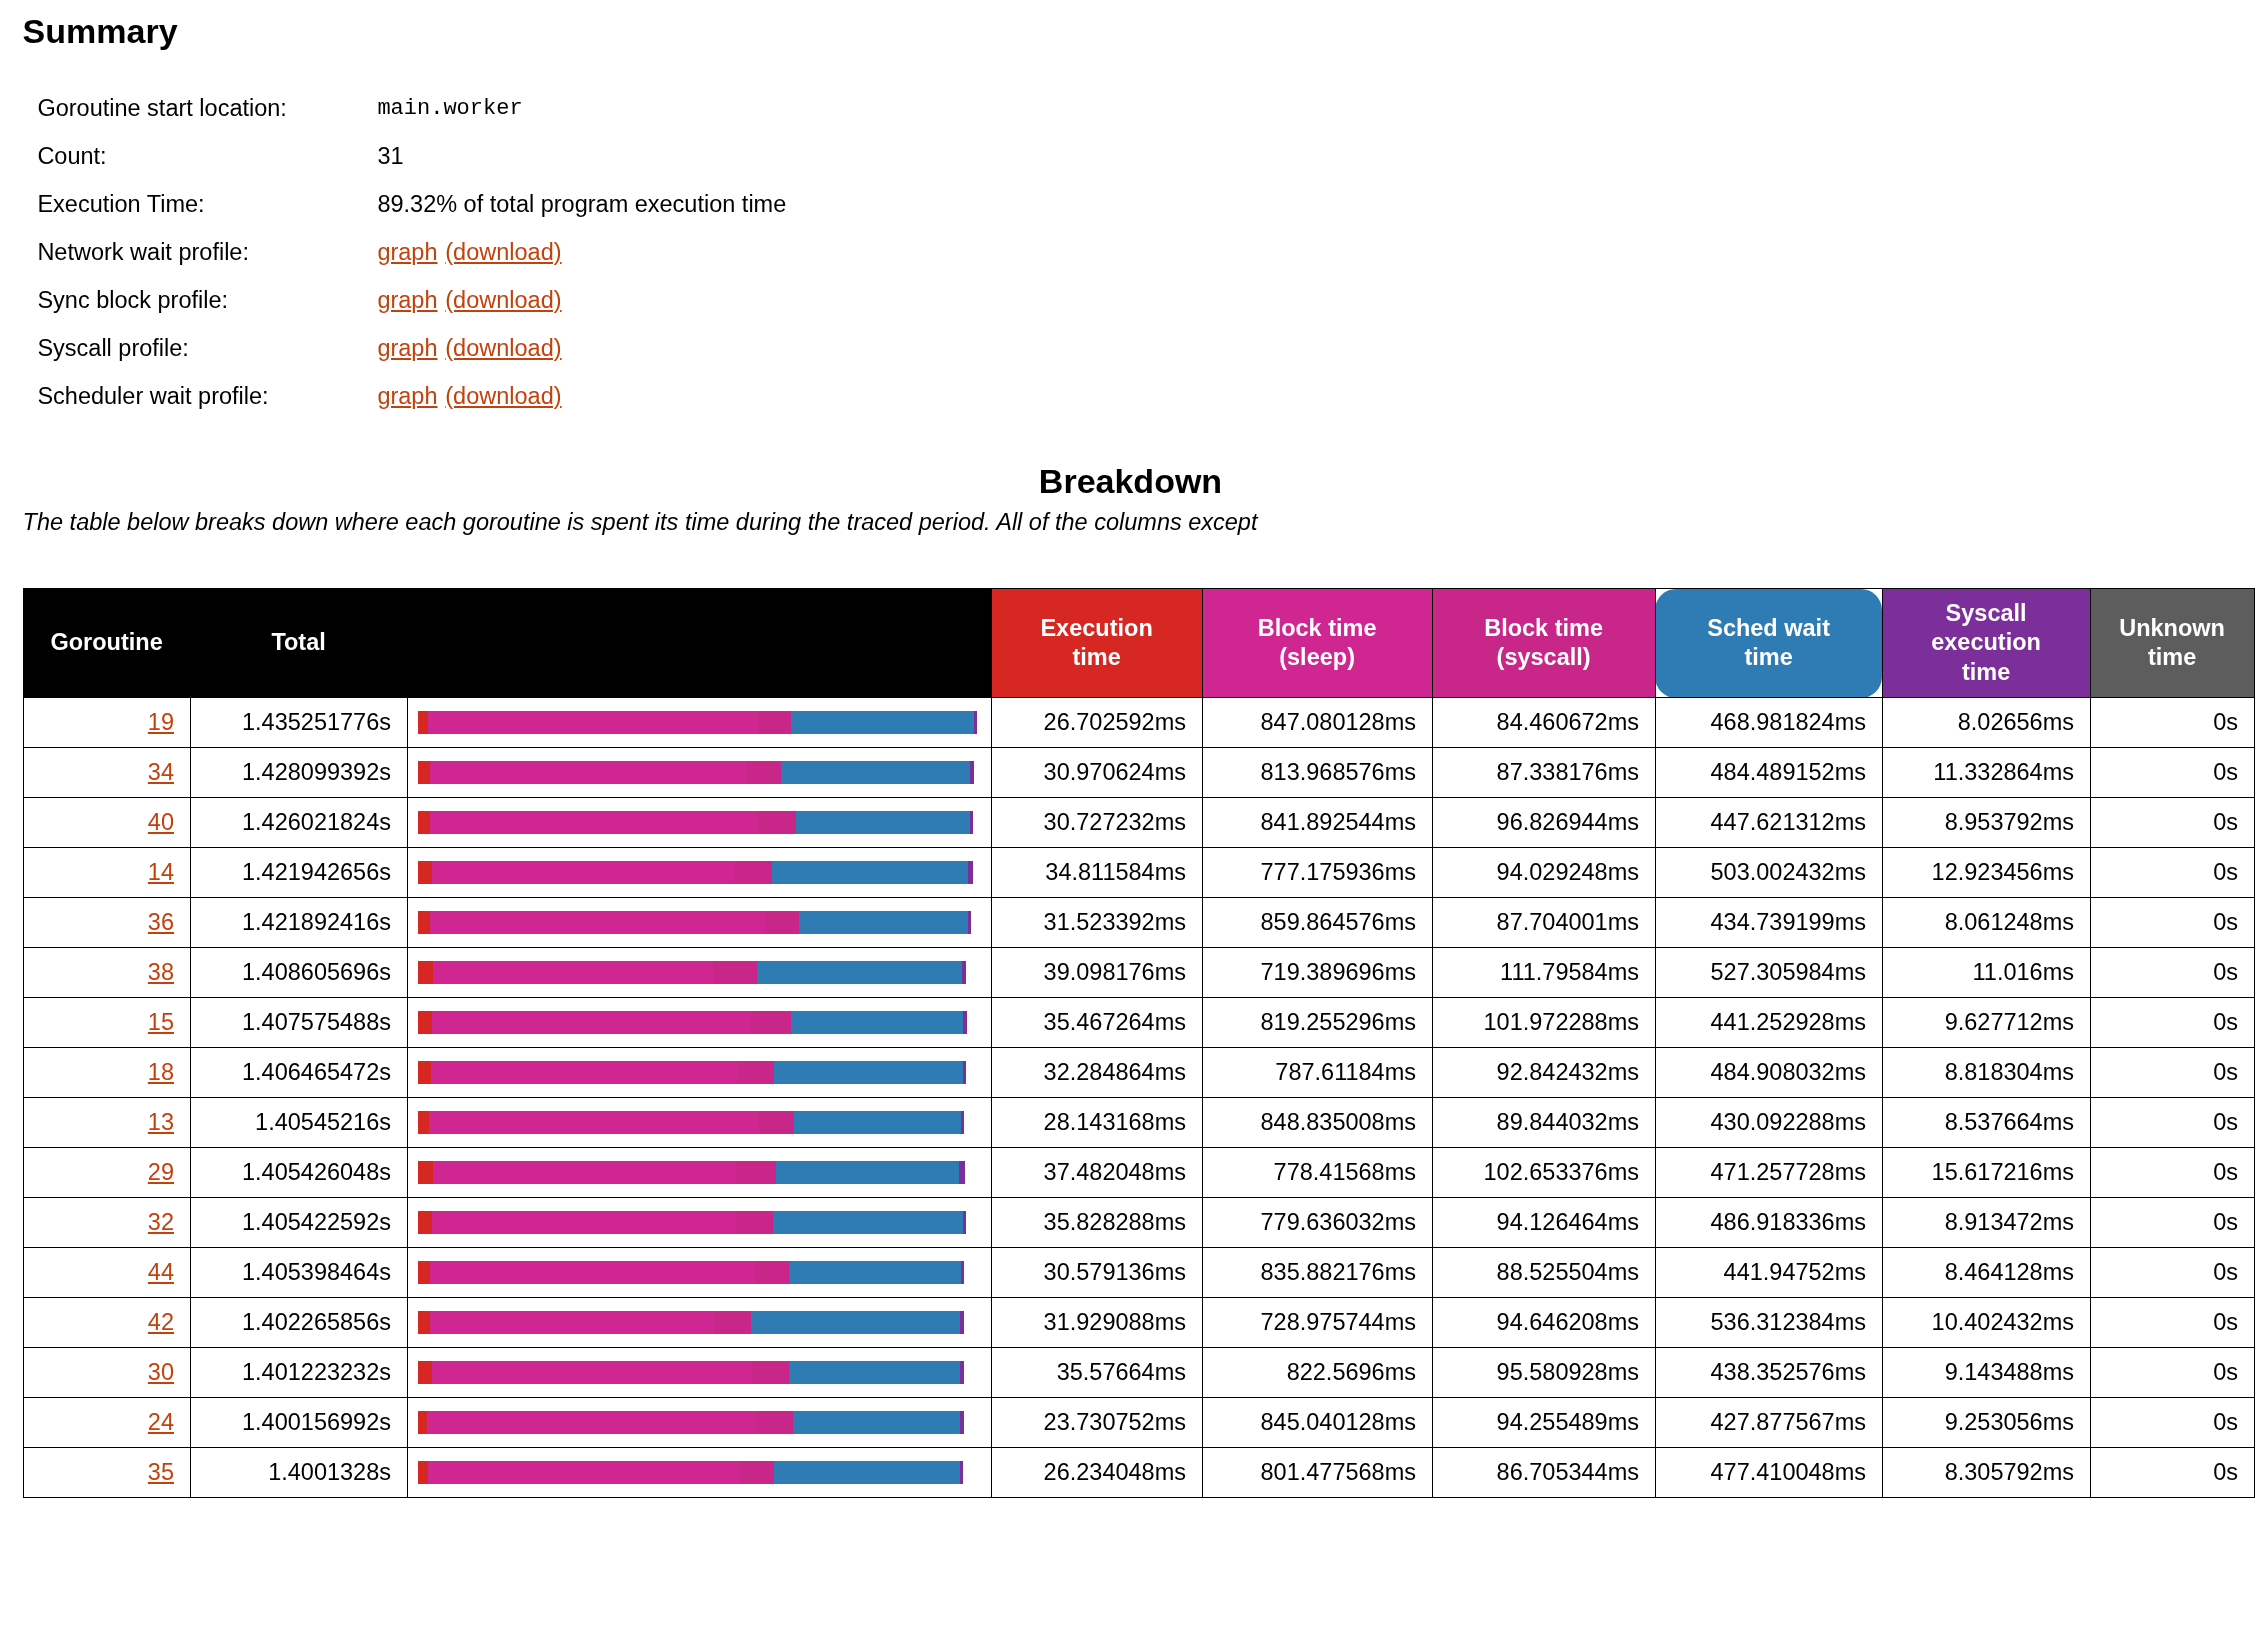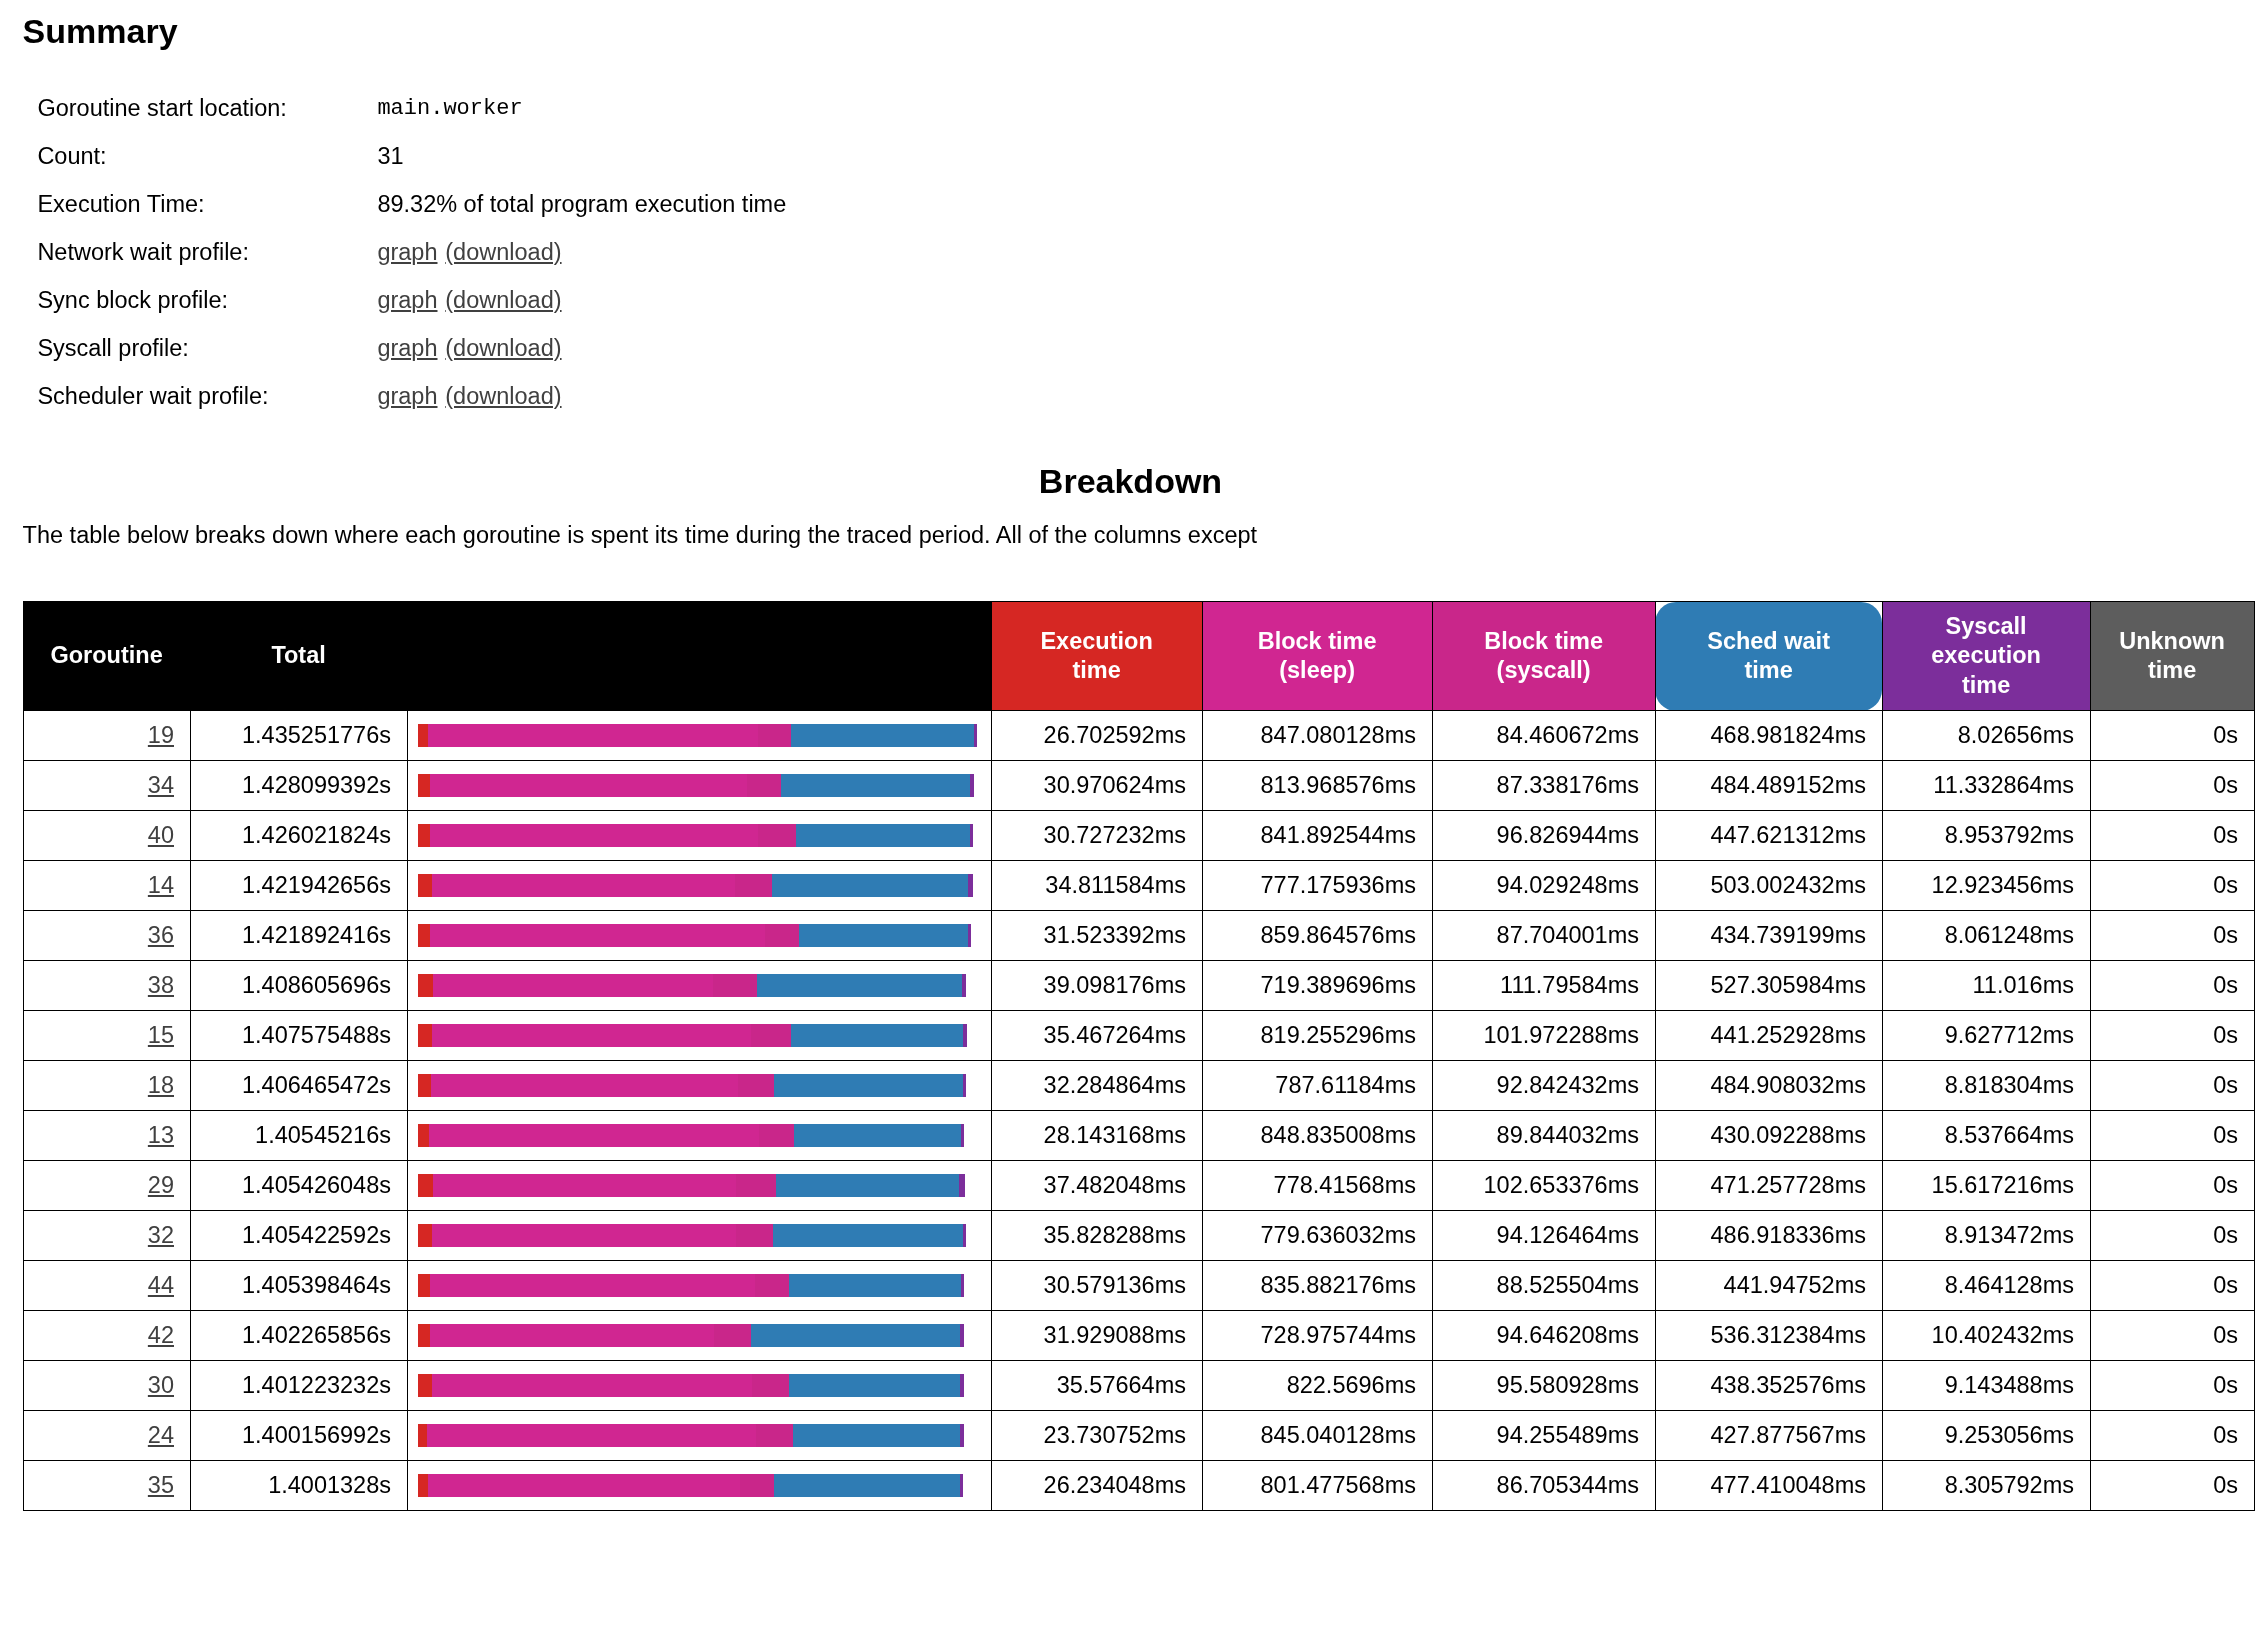--- a/index.html
+++ b/index.html
@@ -11,24 +11,24 @@
     font-size:23.5px;
   }
   .page { padding:7px 22.6px 0 22.6px; }
   .h-title { font-size:34px; font-weight:bold; margin:5.2px 0 0 0; }
   #summary-title { margin-bottom:33px; }
   #breakdown-title { margin-top:42px;text-align:center; }
 
   .kv { display:grid; grid-template-columns:340px auto; margin-left:14.8px; }
   .kv-cell { height:48px; display:flex; align-items:center; }
   .mono { font-family:"Liberation Mono","DejaVu Sans Mono",monospace; font-size:22px; }
-  a { color:#404040; text-decoration:underline; cursor:pointer;text-align:right; }
+  a { color:#c2410c; text-decoration:underline; cursor:pointer;text-align:right; }
   .lnk + .lnk { margin-left:7.8px; }
 
-  .desc { margin-top:18px; line-height:33px; }
+  .desc { margin-top:5px; line-height:33px;font-style:italic; }
 
   table { border-collapse:collapse; table-layout:fixed; width:2232px; margin-top:49px; }
   th, td { border:1.7px solid #000; }
   thead th {
     height:109px; color:#fff; font-weight:bold; font-size:23.5px;
     line-height:29.5px; text-align:center; vertical-align:middle; padding:0 5.2px;
   }
   thead th.black { background:#000; border-color:#000; }
   tbody td {
     height:50px; padding:0 15.6px; text-align:right; vertical-align:middle;

